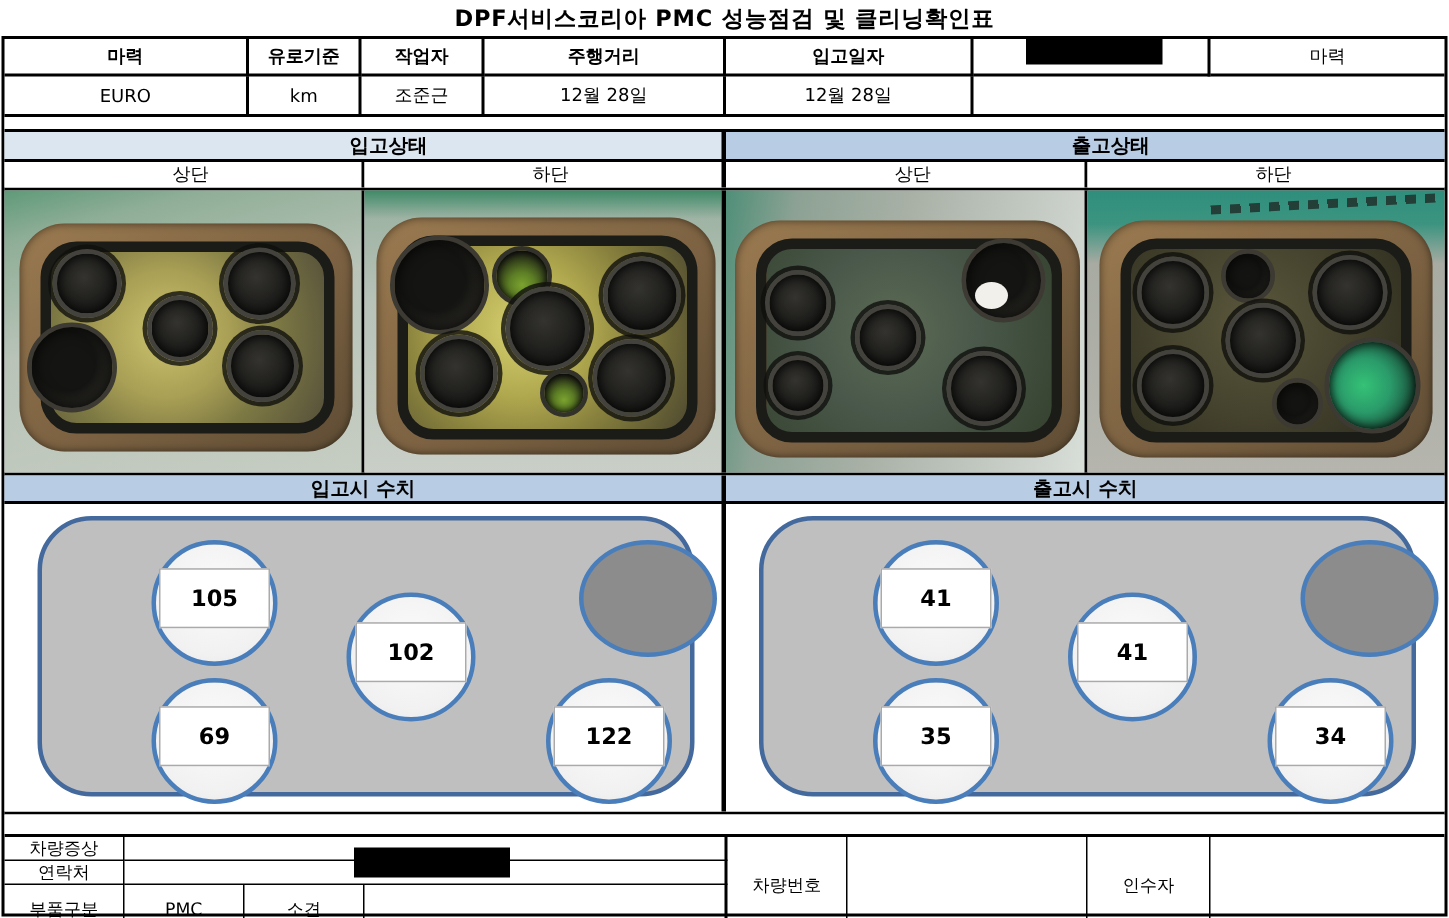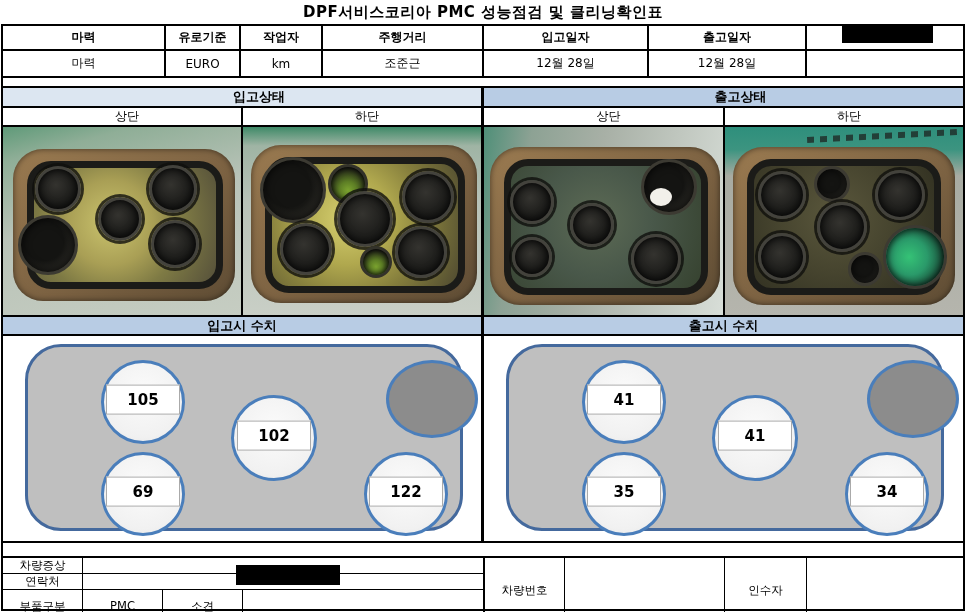--- a/index.html
+++ b/index.html
@@ -85,21 +85,21 @@
            background:#bfbfbf; border:3px solid #44699d; }
   .dcircle { position:absolute; border-radius:50%; border:3px solid #4a7ebb;
              background:radial-gradient(circle at 50% 40%, #fbfbfb 0%, #f1f1f1 70%, #e4e4e4 100%); }
   .dcircle.gray { background:#8c8c8c; }
   .c-tl { left:73px; top:13px; width:84px; height:84px; }
   .c-center { left:203px; top:48px; width:86px; height:86px; }
   .c-tr { left:358px; top:13px; width:92px; height:78px; }
   .c-bl { left:73px; top:105px; width:84px; height:84px; }
   .c-br { left:336px; top:105px; width:84px; height:84px; }
   .vbox { position:absolute; left:50%; top:50%; transform:translate(-50%,-58%);
-          width:74px; height:30px; background:#fff; border:1px solid #aaa;
+          width:74px; height:40px; background:#fff; border:1px solid #aaa;
           display:flex; align-items:center; justify-content:center;
           font-size:15px; font-weight:bold; }
 
   
   .bottom-grid { display:grid; grid-template-columns:80px 80px 80px 242px 80px 160px 82px 1fr;
                  grid-template-rows:16px 16px 1fr; height:64px; }
   .bcell { border-right:1px solid #000; border-bottom:1px solid #000; position:relative;
            display:flex; align-items:center; justify-content:center; font-size:11.5px; }
   .bt-symptom-label { grid-column:1; grid-row:1; }
   .bt-symptom-value { grid-column:2/5; grid-row:1; border-right:2px solid #000; }
@@ -123,21 +123,20 @@
   <div class="title">DPF서비스코리아 PMC 성능점검 및 클리닝확인표</div>
 
   <div class="sheet">
 
     <div class="info-grid">
       <div class="cell hdr">마력</div>
       <div class="cell hdr">유로기준</div>
       <div class="cell hdr">작업자</div>
       <div class="cell hdr">주행거리</div>
       <div class="cell hdr">입고일자</div>
-      <div class="cell hdr">출고일자</div>
 
       <div class="cell">
         <span></span>
         <div class="redact redact-maker"></div>
       </div>
       <div class="cell">마력</div>
       <div class="cell">EURO</div>
       <div class="cell">km</div>
       <div class="cell">조준근</div>
       <div class="cell">12월 28일</div>

